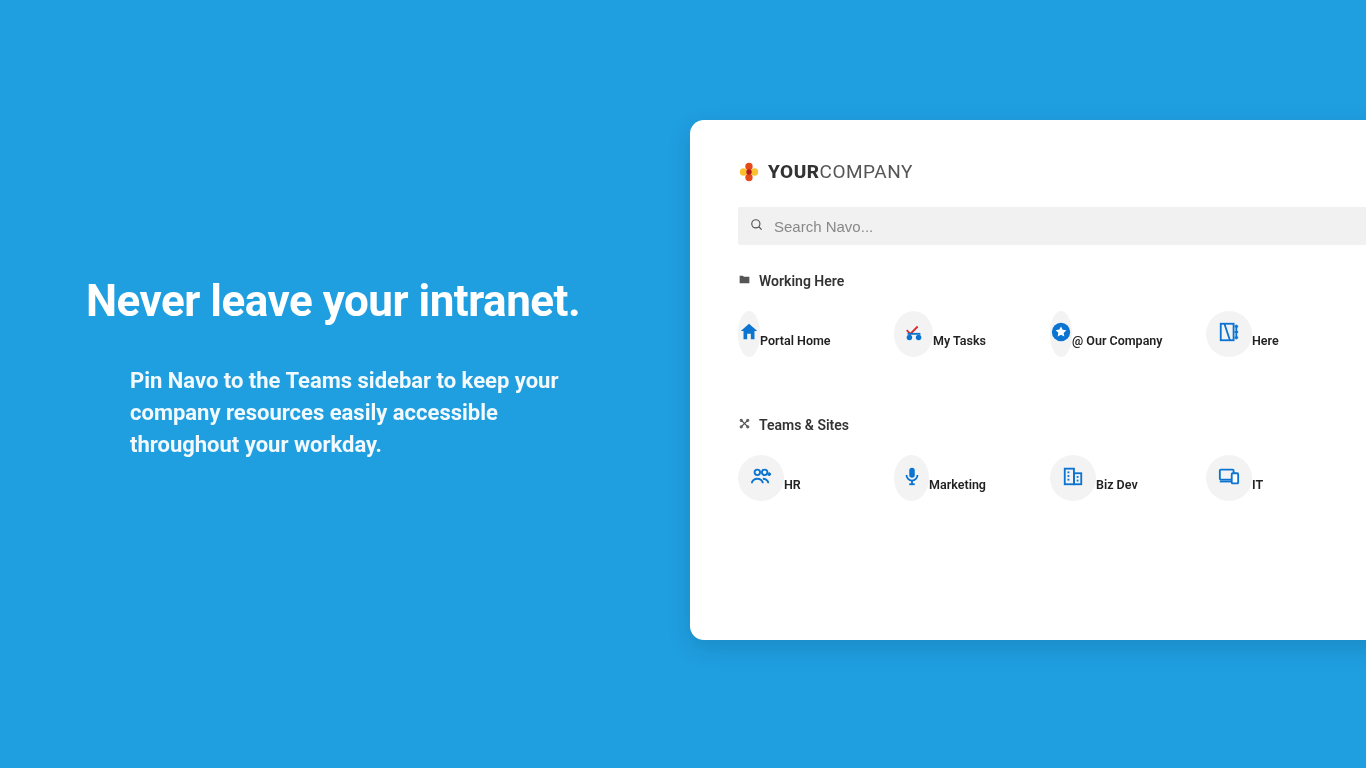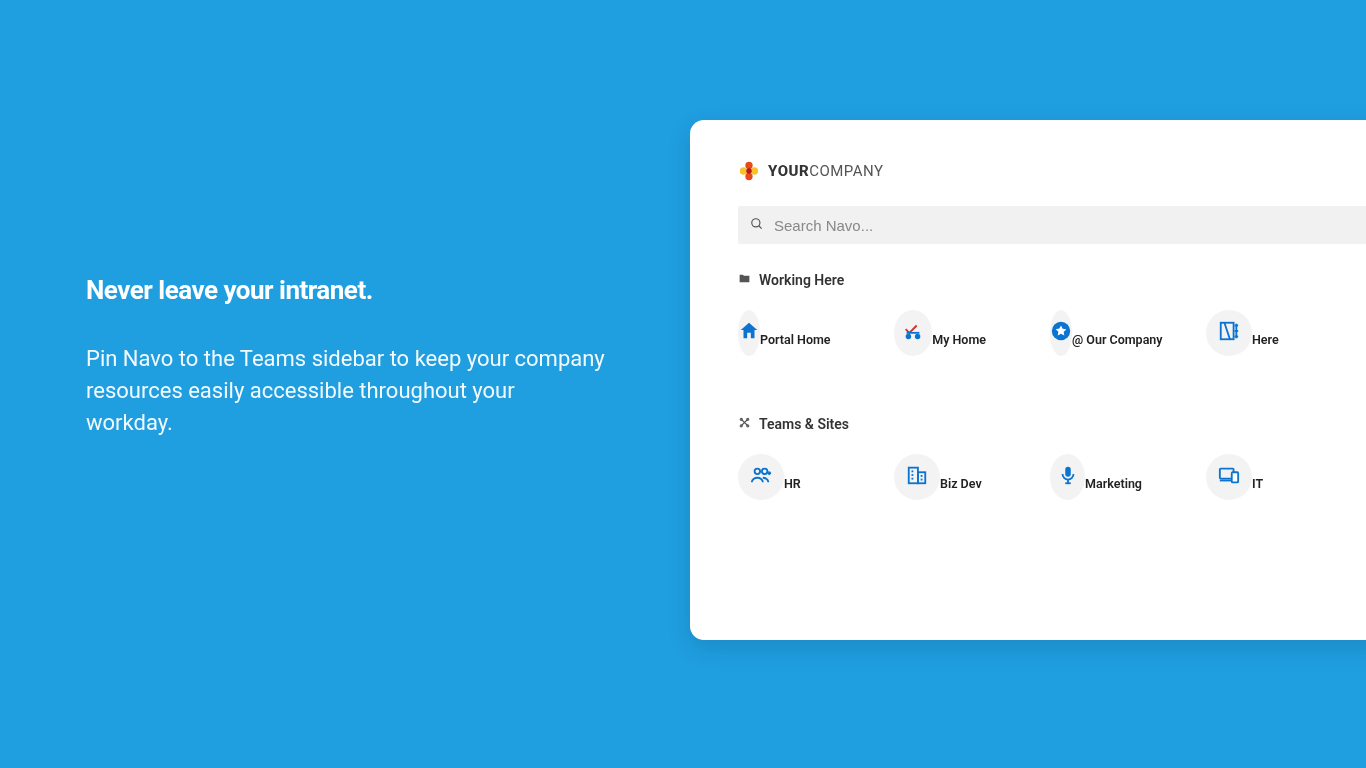--- a/index.html
+++ b/index.html
@@ -12,30 +12,31 @@
   position: relative;
 }
 .hero-text {
   position: absolute;
   left: 86px;
   top: 275px;
   width: 520px;
   color: #fff;
 }
 .hero-title {
-  font-size: 26px;
+  font-size: 44px;
   font-weight: 700;
   letter-spacing: -0.5px;
   margin-bottom: 38px;
 }
 .hero-body {
   font-size: 22px;
-  font-weight: 400;
+  font-weight: 700;
   line-height: 1.45;
   opacity: 0.95;
+  margin-left: 44px;
 }
 .panel {
   position: absolute;
   left: 690px;
   top: 120px;
   width: 700px;
   height: 520px;
   background: #fff;
   border-radius: 14px 0 0 14px;
   box-shadow: 0 8px 24px rgba(0,0,0,0.12);
@@ -46,21 +47,21 @@
   display: flex;
   align-items: center;
   gap: 8px;
   margin-bottom: 24px;
 }
 .brand-mark {
   width: 22px;
   height: 22px;
 }
 .brand-text {
-  font-size: 15px;
+  font-size: 19px;
   font-weight: 400;
   color: #555;
   letter-spacing: 0.5px;
 }
 .brand-text .bold { font-weight: 800; color: #333; }
 .search {
   display: flex;
   align-items: center;
   background: #f1f1f1;
   height: 38px;
@@ -181,21 +182,21 @@
       <div class="tile-circle">
           <span>
         <svg viewBox="0 0 24 24" fill="none" stroke="#0b74d1" stroke-width="2">
               <circle cx="7" cy="18" r="2" fill="#0b74d1"></circle>
               <circle cx="17" cy="18" r="2" fill="#0b74d1"></circle>
               <path d="M4 10l4 4 8-8" stroke="#d32f2f"></path>
               <line x1="5" y1="14" x2="19" y2="14"></line>
             </svg>
       </span>
         </div>
-      <div class="tile-label">My Home</div>
+      <div class="tile-label">My Tasks</div>
     </div>
 
     <div class="tile">
       <div class="tile-circle">
           <span>
         <svg viewBox="0 0 24 24">
               <circle cx="12" cy="12" r="10" fill="#0b74d1"></circle>
               <path d="M12 6l1.8 3.6 4 .6-2.9 2.8.7 4L12 15l-3.6 1.9.7-4L6.2 10l4-.6z" fill="#fff"></path>
             </svg>
       </span>
@@ -250,51 +251,51 @@
             </svg>
       </span>
         </div>
       <div class="tile-label">HR</div>
     </div>
 
 
     <div class="tile">
       <div class="tile-circle">
           <span>
+        <svg viewBox="0 0 24 24" fill="#0b74d1">
+              <rect x="9" y="3" width="6" height="11" rx="3"></rect>
+              <path d="M6 11a6 6 0 0012 0" fill="none" stroke="#0b74d1" stroke-width="2"></path>
+              <line x1="12" y1="17" x2="12" y2="21" stroke="#0b74d1" stroke-width="2"></line>
+              <line x1="9" y1="21" x2="15" y2="21" stroke="#0b74d1" stroke-width="2"></line>
+            </svg>
+      </span>
+        </div>
+      <div class="tile-label">Marketing</div>
+    </div>
+
+    <div class="tile">
+      <div class="tile-circle">
+          <span>
         <svg viewBox="0 0 24 24" fill="none" stroke="#0b74d1" stroke-width="2">
               <rect x="3" y="4" width="10" height="17"></rect>
               <rect x="13" y="9" width="8" height="12"></rect>
               <line x1="6" y1="8" x2="8" y2="8"></line>
               <line x1="6" y1="12" x2="8" y2="12"></line>
               <line x1="6" y1="16" x2="8" y2="16"></line>
               <line x1="16" y1="13" x2="18" y2="13"></line>
               <line x1="16" y1="17" x2="18" y2="17"></line>
             </svg>
       </span>
         </div>
       <div class="tile-label">Biz Dev</div>
     </div>
 
     <div class="tile">
       <div class="tile-circle">
           <span>
-        <svg viewBox="0 0 24 24" fill="#0b74d1">
-              <rect x="9" y="3" width="6" height="11" rx="3"></rect>
-              <path d="M6 11a6 6 0 0012 0" fill="none" stroke="#0b74d1" stroke-width="2"></path>
-              <line x1="12" y1="17" x2="12" y2="21" stroke="#0b74d1" stroke-width="2"></line>
-              <line x1="9" y1="21" x2="15" y2="21" stroke="#0b74d1" stroke-width="2"></line>
-            </svg>
-      </span>
-        </div>
-      <div class="tile-label">Marketing</div>
-    </div>
-
-    <div class="tile">
-      <div class="tile-circle">
-          <span>
         <svg viewBox="0 0 24 24" fill="none" stroke="#0b74d1" stroke-width="2">
               <rect x="2" y="5" width="15" height="11" rx="1"></rect>
               <line x1="2" y1="18" x2="17" y2="18"></line>
               <rect x="15" y="9" width="7" height="11" rx="1" fill="#fff"></rect>
             </svg>
       </span>
         </div>
       <div class="tile-label">IT</div>
     </div>
 

